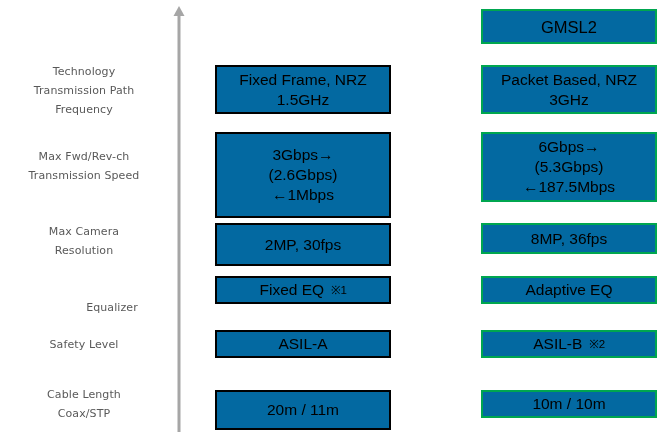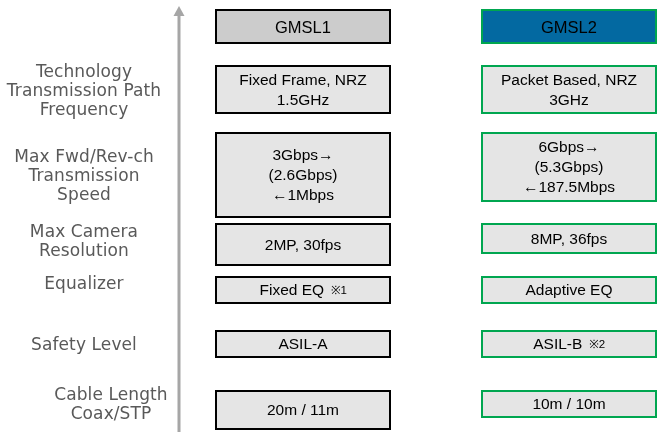--- a/index.html
+++ b/index.html
@@ -28,40 +28,40 @@
   .axis-arrow svg { display: block; }
 
   
   .row-label {
     position: absolute;
     left: 0;
     width: 168px;
     text-align: center;
     color: #595959;
     font-family: "DejaVu Sans", sans-serif;
-    font-size: 17px;
+    font-size: 11px;
     line-height: 19px;
     letter-spacing: 0.1px;
     white-space: pre-line;
   }
 
   
   .cell {
     position: absolute;
     box-sizing: border-box;
     display: flex;
     align-items: center;
     justify-content: center;
     text-align: center;
     font-family: "Liberation Sans", sans-serif;
     font-size: 15.5px;
     line-height: 20px;
     color: #000000;
     white-space: pre-line;
-    background: #e5e5e5;
+    background: #0369a1;
   }
   .col-a { left: 215px; width: 176px; }
   .col-b { left: 481px; width: 176px; }
 
   .cell.variant-a {
     border: 2.5px solid #000000;
   }
   .cell.variant-b {
     border: 2.5px solid #00a650;
   }
@@ -93,28 +93,25 @@
     </svg>
   </div>
 
   <div class="row-label" style="top:62px;">Technology
 Transmission Path
 Frequency</div>
   <div class="row-label" style="top:147px;">Max  Fwd/Rev-ch
 Transmission Speed</div>
   <div class="row-label" style="top:222px;">Max Camera
 Resolution</div>
-  <div class="row-label" style="top:274px;">Equalizer</div>
+  <div class="row-label" style="top:298px;padding-left:28px;">Equalizer</div>
   <div class="row-label" style="top:335px;">Safety Level</div>
-  <div class="row-label" style="top:385px;padding-left:27px;">Cable Length
+  <div class="row-label" style="top:385px;">Cable Length
 Coax/STP</div>
 
-  <div class="cell col-a variant-a header" style="top:9px; height:35px;">
-    <span class="cell-text">GMSL1</span>
-  </div>
 
   <div class="cell col-a variant-a" style="top:65px; height:49px;">
     <span class="cell-text">Fixed Frame, NRZ
 1.5GHz</span>
   </div>
 
   <div class="cell col-a variant-a" style="top:132px; height:86px;">
     <span class="cell-text">3Gbps→
 (2.6Gbps)
 ←1Mbps</span>

